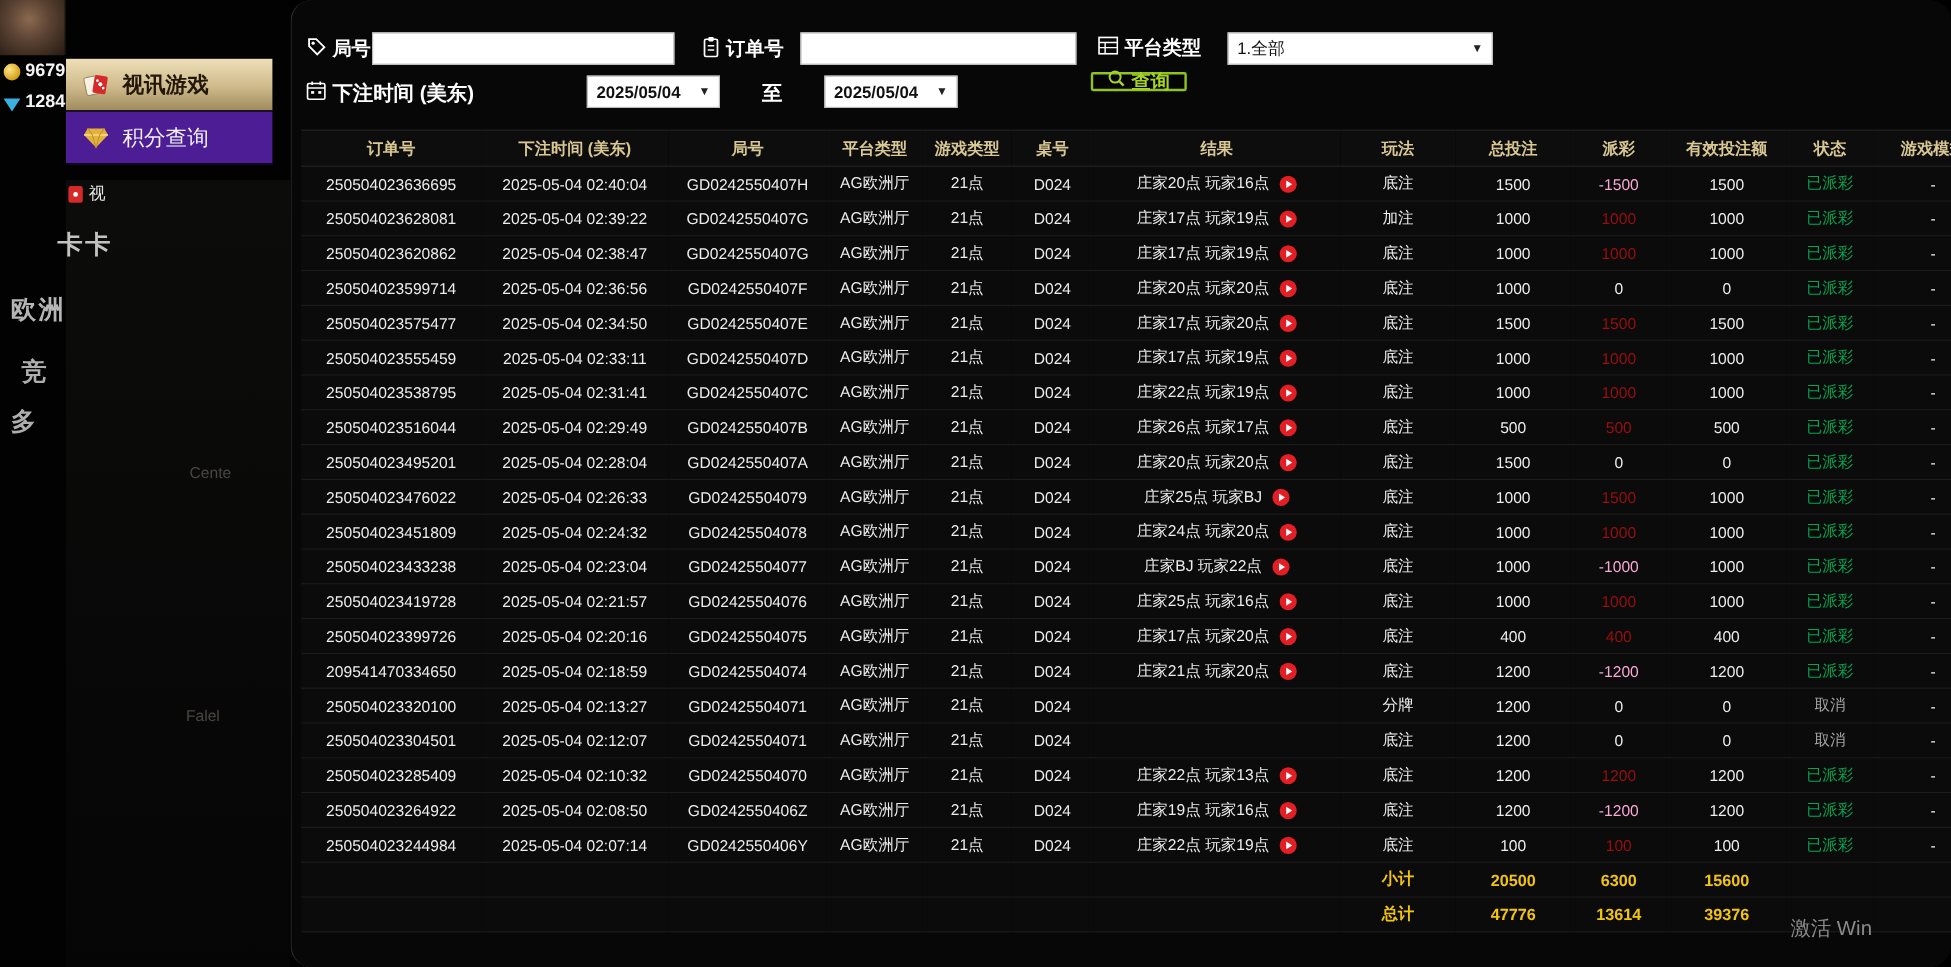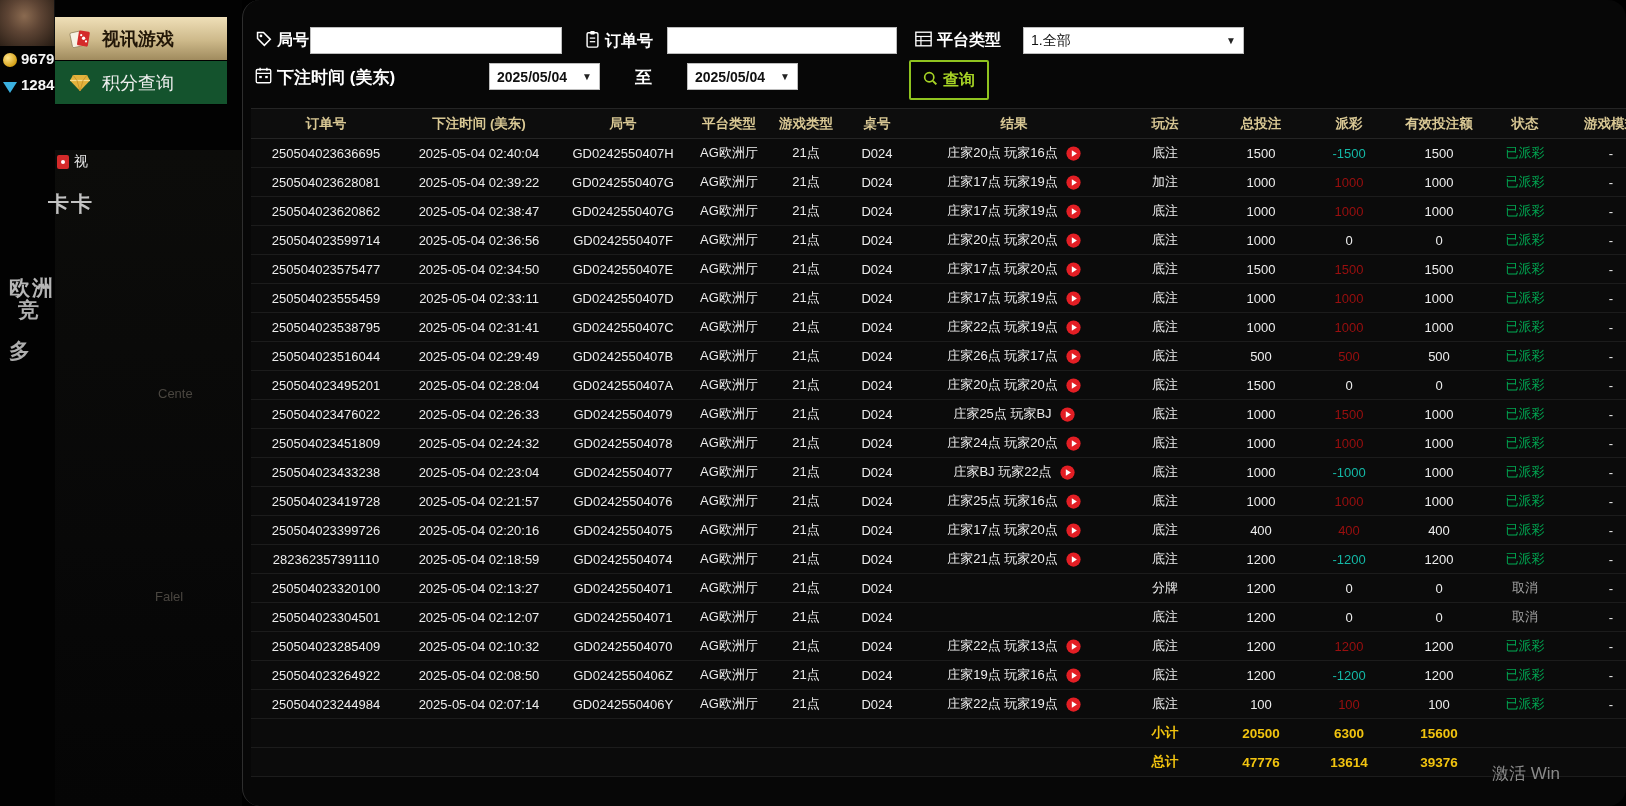--- a/index.html
+++ b/index.html
@@ -16,70 +16,70 @@
   .currency { position:absolute; display:flex; align-items:flex-end; gap:4px; color:#f5f5f5; font-size:15px; font-weight:bold; }
   .coin-row { left:3px; top:50px; }
   .gem-row  { left:3px; top:76px; }
   .coin-dot { width:14px; height:14px; border-radius:50%; background:radial-gradient(circle at 35% 35%, #ffe48a, #d4a017 70%, #8a6400); display:inline-block; }
   .gem-dot  { width:0; height:0; display:inline-block; border-left:7px solid transparent; border-right:7px solid transparent; border-top:11px solid #3ab0e0; margin-top:3px; }
   .nav-video { position:absolute; left:57px; top:153px; display:flex; align-items:center; gap:5px; color:#e6e6e6; font-size:14px; }
   .mini-card { width:12px; height:14px; background:#d42a2a; border-radius:2px; display:inline-block; position:relative; }
   .mini-card::after { content:""; position:absolute; left:4px; top:5px; width:4px; height:4px; border-radius:50%; background:#fff; }
   .side-label { position:absolute; color:#c3c3c3; font-size:21px; font-weight:bold; letter-spacing:2px; white-space:nowrap; }
   .sl-0 { left:9px;  top:190px;margin-left:39px; }
-  .sl-1 { left:9px;  top:244px; color:#b6b6b6;margin-top:30px; }
+  .sl-1 { left:9px;  top:244px; color:#b6b6b6; }
   .sl-2 { left:18px; top:296px; color:#aeaeae; }
   .sl-3 { left:9px;  top:337px; color:#aeaeae; }
   .faint { position:absolute; color:#4a4640; font-size:13px; }
   .fl-0 { left:158px; top:386px; }
   .fl-1 { left:155px; top:589px; }
 
   
   .sidebar { position:absolute; left:55px; top:17px; width:172px; z-index:3; }
   .side-item { height:44px; display:flex; align-items:center; gap:10px; padding-left:13px;
-    background:#14532d; border-bottom:1px solid #000; color:#f0f0f0; font-size:18px; cursor:pointer; }
+    background:#4c1d95; border-bottom:1px solid #000; color:#f0f0f0; font-size:18px; cursor:pointer; }
   .side-item .icn { display:flex; width:24px; justify-content:center; }
   .side-item.active { background:linear-gradient(180deg,#efdfb8 0%,#cdb98a 55%,#a08b5e 100%);
-    color:#221708; font-weight:bold; }
+    color:#221708; font-weight:bold;margin-top:32px; }
 
   
   .main { position:absolute; left:242px; top:0; width:1384px; height:806px; background:#070707;
     border-left:1px solid #2e2e2e; overflow:hidden;border-radius:18px; }
   .filters { position:absolute; left:0; top:0; width:1384px; height:108px; }
   .f-label { position:absolute; display:flex; align-items:center; gap:5px; color:#fff; font-size:16px; font-weight:bold; white-space:nowrap; }
   .lbl-round    { left:12px;  top:30px; }
   .lbl-order    { left:342px; top:30px; }
   .lbl-platform { left:672px; top:30px; }
   .lbl-bettime  { left:12px;  top:66px; font-size:17px; }
   .lbl-to       { left:392px; top:66px; font-size:17px; }
   .text-input { position:absolute; height:27px; background:#fff; border:1px solid #bdbdbd; font-size:14px; color:#111; padding:0 6px; }
   .inp-round { left:67px;  top:27px; width:252px; }
   .inp-order { left:424px; top:27px; width:230px; }
   .select-box { position:absolute; height:27px; background:#fff; color:#111; display:flex; align-items:center;
     justify-content:space-between; padding:0 7px; font-size:14px; cursor:pointer; border:1px solid #bdbdbd; }
   .sel-platform { left:780px; top:27px; width:221px;text-align:center; }
   .sel-date-from { left:246px; top:63px; width:111px; font-weight:bold; }
   .sel-date-to   { left:444px; top:63px; width:111px; font-weight:bold; }
   .caret { font-size:10px; color:#222; margin-left:6px; }
-  .search-btn { position:absolute; left:666px; top:60px; width:80px; height:40px; background:#040404;
+  .search-btn { position:absolute; left:666px; top:60px; width:80px; height:16px; background:#040404;
     border:2px solid #8fc31f; border-radius:2px; color:#a6d325; font-size:16px; font-weight:bold;
     display:flex; align-items:center; justify-content:center; gap:5px; cursor:pointer;
     font-family:"Liberation Sans","DejaVu Sans",sans-serif; }
 
   
   .grid { position:absolute; left:8px; top:108px; width:1410px; border-collapse:collapse; table-layout:fixed;
     color:#ededed; font-size:13px; }
   .grid thead th { height:30px; color:#d9c894; font-size:13.5px; font-weight:bold; text-align:center;
     border-top:1px solid #242424; border-bottom:1px solid #242424; background:#0d0d0d; white-space:nowrap; overflow:hidden; }
   .grid td { height:29px; text-align:center; white-space:nowrap; overflow:hidden; border-bottom:1px solid #1c1c1c; background:#0b0b0b; }
   .result-text { vertical-align:middle; }
   .play-btn { display:inline-block; vertical-align:middle; margin-left:8px; width:15px; height:15px; cursor:pointer; }
   .play-btn svg { display:block; }
   td.payout-pos { color:#9a0f0f; }
-  td.payout-neg { color:#14b8a6;margin-top:20px; }
+  td.payout-neg { color:#f9a8d4;margin-top:20px; }
   td.payout-zero { color:#ededed; }
   td.status-paid { color:#00a651; }
   td.status-cancelled { color:#a3a3a3; }
   .summary td { color:#f2c40f; font-weight:bold; font-size:13.5px; border-bottom:1px solid #1c1c1c; }
 
   .watermark { position:absolute; left:1492px; top:762px; color:#8a8a8a; font-size:17px; white-space:nowrap; }
 </style>
 </head>
 <body>
 
@@ -496,21 +496,21 @@
                   <path d="M6.2 4.6L11.6 8 6.2 11.4z" fill="#fff"></path>
                 </svg></span></td>
             <td>底注</td>
             <td>400</td>
             <td class="payout-pos">400</td>
             <td>400</td>
             <td class="status-paid">已派彩</td>
             <td>-</td>
           </tr>
           <tr>
-            <td>282362357391110</td>
+            <td>209541470334650</td>
             <td>2025-05-04 02:18:59</td>
             <td>GD02425504074</td>
             <td>AG欧洲厅</td>
             <td>21点</td>
             <td>D024</td>
             <td><span class="result-text">庄家21点 玩家20点</span><span class="play-btn"><svg viewBox="0 0 16 16" width="15" height="15">
                   <circle cx="8" cy="8" r="7.6" fill="#e31e24"></circle>
                   <path d="M6.2 4.6L11.6 8 6.2 11.4z" fill="#fff"></path>
                 </svg></span></td>
             <td>底注</td>

